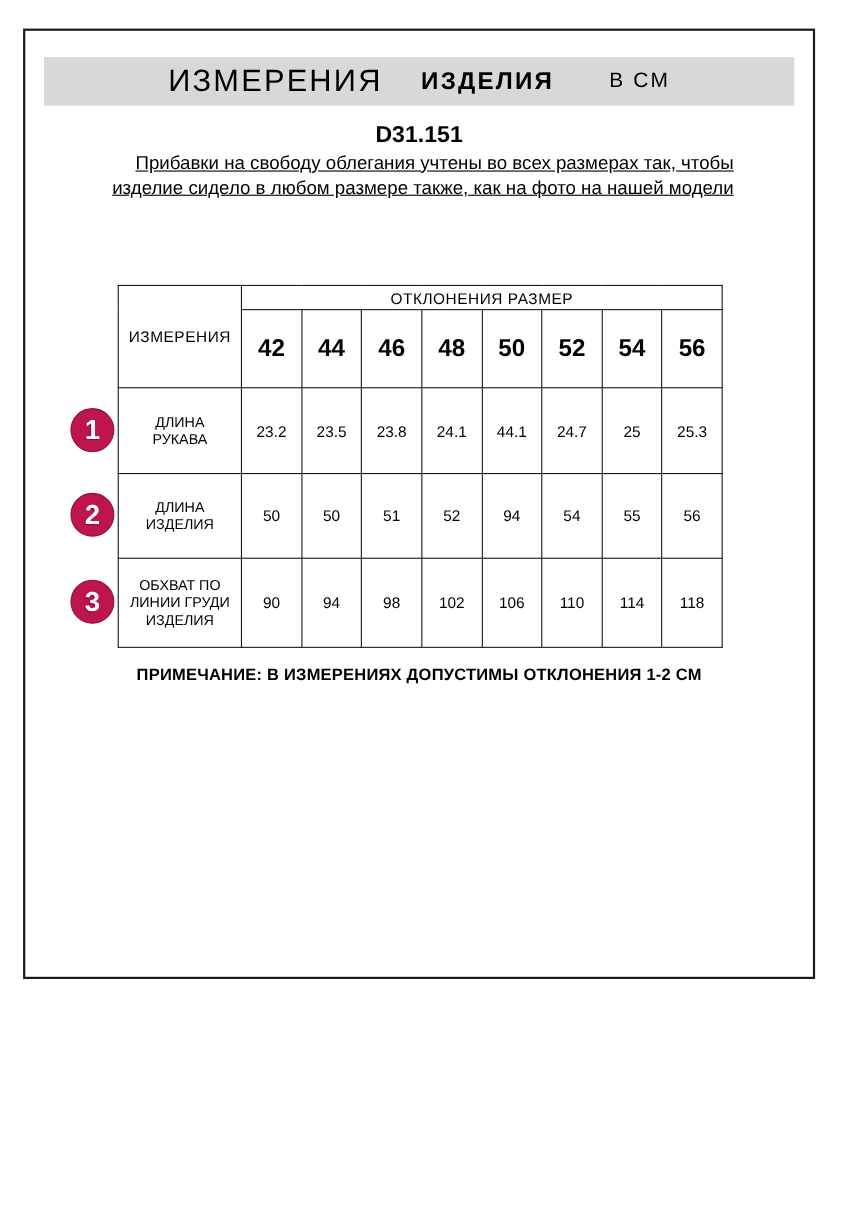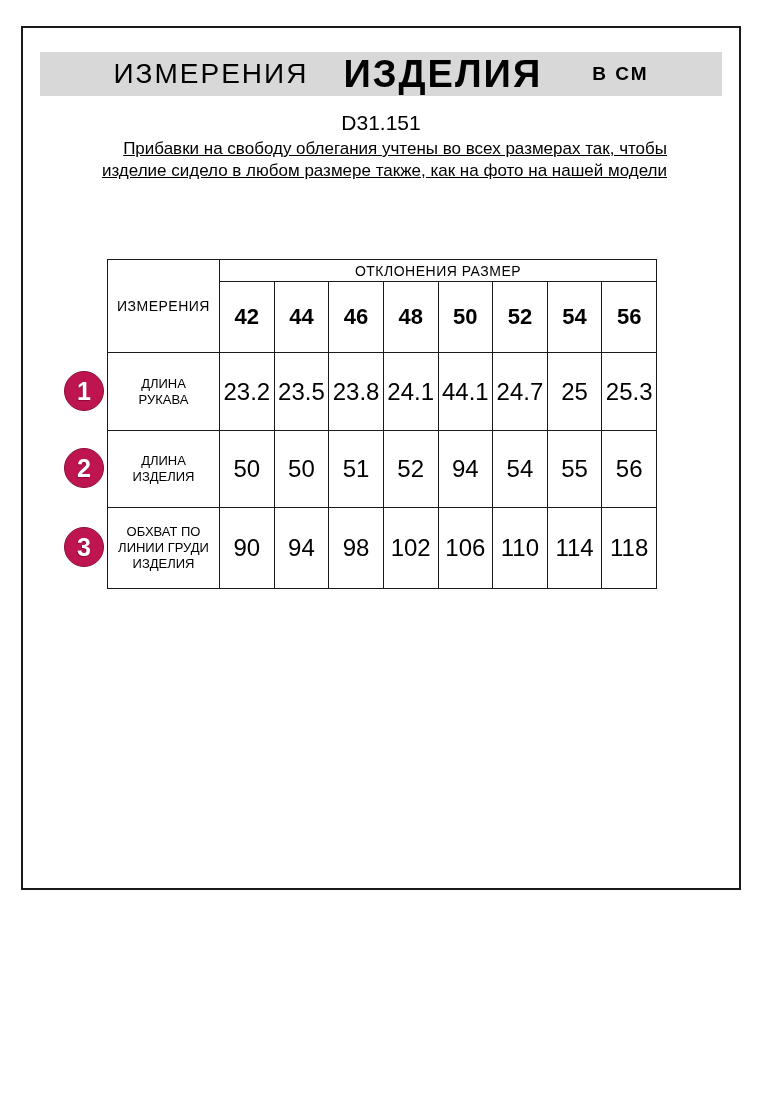--- a/index.html
+++ b/index.html
@@ -18,25 +18,25 @@
     position:absolute;left:21px;top:26px;width:720px;height:864px;
     border:2px solid var(--border);background:#fff;
   }
   
   .title-bar{
     position:absolute;left:17px;top:24px;width:682px;height:44px;
     background:var(--header-bg);
     display:flex;align-items:center;justify-content:center;
   }
   .title-word1{font-size:28px;font-weight:normal;letter-spacing:2px;}
-  .title-word2{font-size:38px;font-weight:bold;letter-spacing:2px;margin-left:35px;}
-  .title-units{font-size:19px;font-weight:bold;letter-spacing:2px;margin-left:50px;}
+  .title-word2{font-size:22px;font-weight:bold;letter-spacing:2px;margin-left:35px;}
+  .title-units{font-size:19px;font-weight:normal;letter-spacing:2px;margin-left:50px;}
   .model{
     position:absolute;top:83px;left:0;width:100%;
-    text-align:center;font-size:21px;font-weight:normal;
+    text-align:center;font-size:21px;font-weight:bold;
   }
   .description{
     position:absolute;top:110px;left:50%;transform:translateX(-50%);
     width:572px;text-align:right;font-size:17px;line-height:22px;text-decoration:underline;
   }
   
   .table-wrap{position:absolute;left:84px;top:231px;}
   table{border-collapse:collapse;table-layout:fixed;width:550px;}
   col.c-label{width:112px;}
   td{
@@ -45,21 +45,21 @@
     background:#fff;
   }
   .group-header-cell{height:22px;font-size:14px;letter-spacing:.5px;}
   .corner-cell{font-size:14px;letter-spacing:.5px;}
   .size-row td{height:71px;}
   .size-cell{font-size:22px;font-weight:bold;}
   .data-row-1 td{height:78px;}
   .data-row-2 td{height:77px;text-align:center;}
   .data-row-3 td{height:81px;}
   .row-label-cell{font-size:13px;line-height:16px;padding:0 7px;}
-  .value-cell{font-size:24px;margin-top:34px;}
+  .value-cell{font-size:14px;margin-top:34px;}
   
   .row-badge{
     position:absolute;left:41px;width:40px;height:40px;border-radius:50%;
     background:var(--accent);border:1px solid var(--accent-dark);
     color:#fff;font-size:25px;font-weight:bold;
     display:flex;align-items:center;justify-content:center;
     text-shadow:-1px 1px 1px rgba(70,0,25,.45);
   }
   .badge-1{top:343px;}
   .badge-2{top:420px;}
@@ -147,14 +147,15 @@
           <td class="value-cell">118</td>
         </tr>
       </tbody>
     </table>
   </div>
 
   <div class="row-badge badge-1">1</div>
   <div class="row-badge badge-2">2</div>
   <div class="row-badge badge-3">3</div>
 
+  <div class="note">ПРИМЕЧАНИЕ: В ИЗМЕРЕНИЯХ ДОПУСТИМЫ ОТКЛОНЕНИЯ 1-2 СМ</div>
 
 </div>
 
 </body></html>

